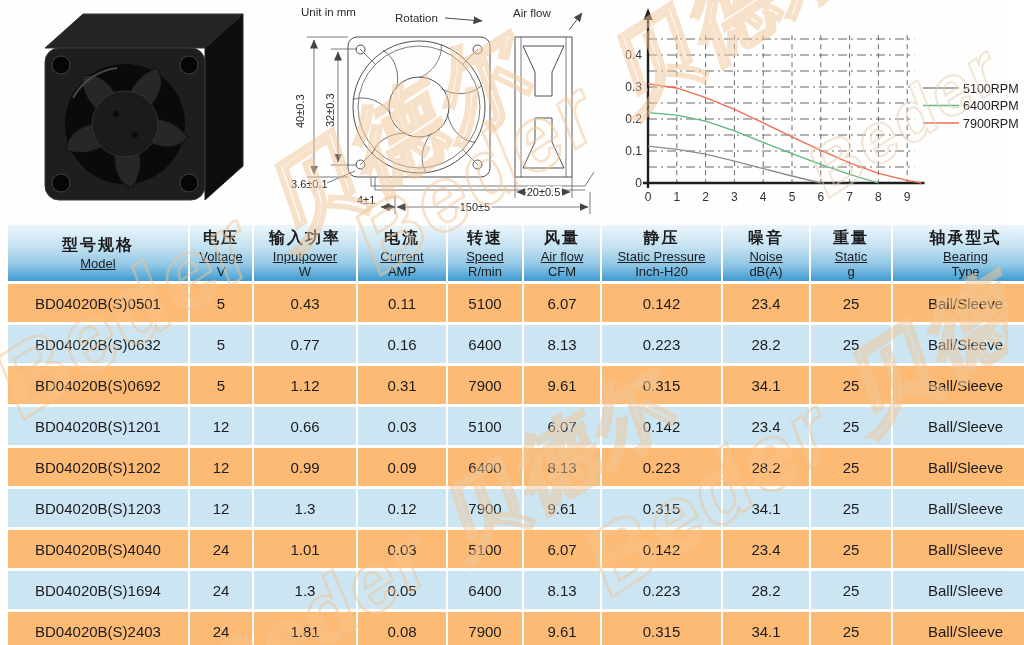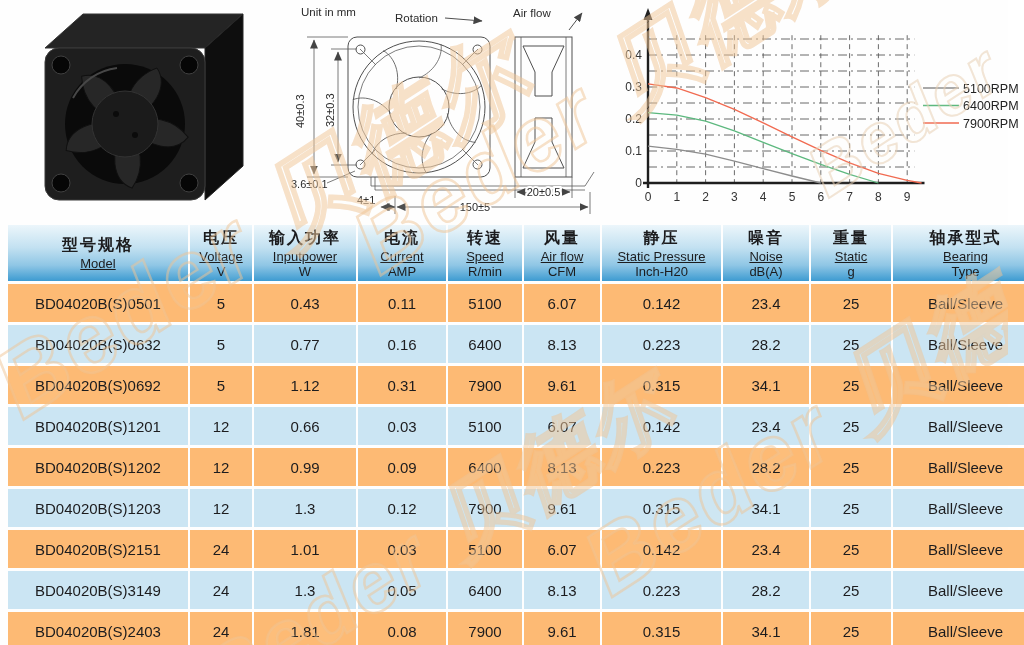--- a/index.html
+++ b/index.html
@@ -324,33 +324,33 @@
           <td>1.3</td>
           <td>0.12</td>
           <td>7900</td>
           <td>9.61</td>
           <td>0.315</td>
           <td>34.1</td>
           <td>25</td>
           <td>Ball/Sleeve</td>
         </tr>
         <tr class="light">
-          <td>BD04020B(S)2151</td>
+          <td>BD04020B(S)4040</td>
           <td>24</td>
           <td>1.01</td>
           <td>0.03</td>
           <td>5100</td>
           <td>6.07</td>
           <td>0.142</td>
           <td>23.4</td>
           <td>25</td>
           <td>Ball/Sleeve</td>
         </tr>
         <tr class="dark">
-          <td>BD04020B(S)3149</td>
+          <td>BD04020B(S)1694</td>
           <td>24</td>
           <td>1.3</td>
           <td>0.05</td>
           <td>6400</td>
           <td>8.13</td>
           <td>0.223</td>
           <td>28.2</td>
           <td>25</td>
           <td>Ball/Sleeve</td>
         </tr>

